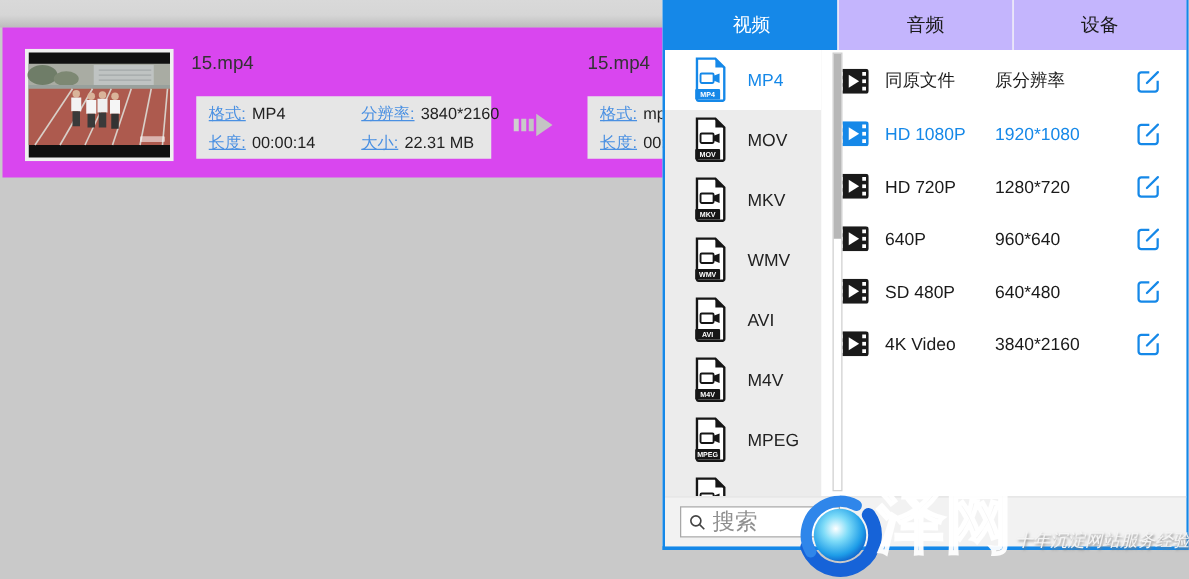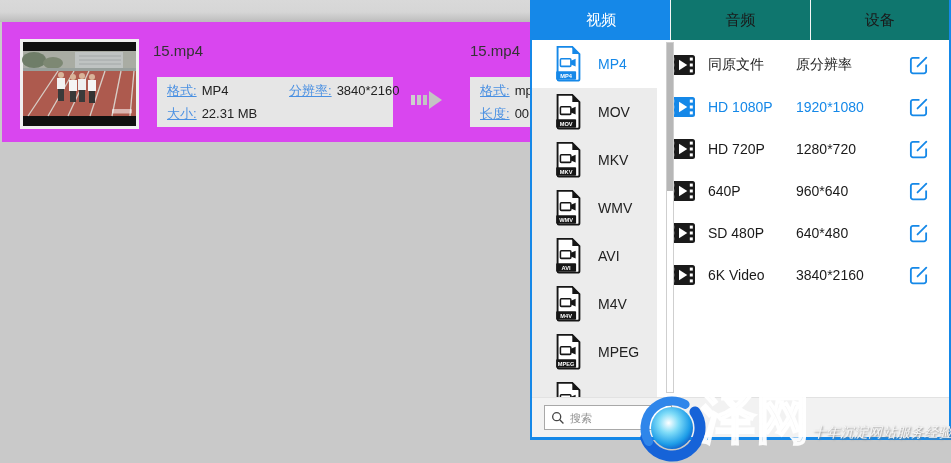--- a/index.html
+++ b/index.html
@@ -34,21 +34,21 @@
   .conv-arrow i:nth-child(3){ background:#c3c3c3; }
   .conv-arrow .tri { width:0; height:0; border-left:13px solid #c4c4c4;
     border-top:9px solid transparent; border-bottom:9px solid transparent; }
 
   
   .panel { position:absolute; left:530px; top:0; width:421px; height:440px;
     background:#fff; z-index:10;
     border-left:2px solid #1588e8; border-right:2px solid #1588e8; border-bottom:3px solid #1588e8; }
   .tabs { display:flex; height:40px; }
   .tab { flex:1; display:flex; align-items:center; justify-content:center;
-    font-size:15px; background:#0f766e; color:#1a1a1a; cursor:pointer; }
+    font-size:15px; background:#c4b5fd; color:#1a1a1a; cursor:pointer; }
   .tab + .tab { border-left:1px solid #f6f6f6; }
   .tab.active { background:#1588e8; color:#fff; }
 
   .panel-body { position:absolute; left:0; top:40px; right:0; height:357px; display:flex; }
   .fmt-col { position:relative; width:142px; background:#ececec; overflow:hidden; }
   .fmt-item { height:48px; display:flex; align-items:center; padding-left:22px; cursor:pointer; }
   .fmt-item .doc-icon { color:#161616; line-height:0; }
   .fmt-item .fmt-label { margin-left:15px; font-size:14px; color:#222; }
   .fmt-item.selected { background:#fff; }
   .fmt-item.selected .doc-icon { color:#1588e8; }
@@ -66,21 +66,21 @@
   .q-name { margin-left:13px; width:88px; font-size:14px; }
   .q-res { width:112px; font-size:14px; }
   .edit-icon { margin-left:auto; margin-right:20px; line-height:0; cursor:pointer; }
 
   .bottom-bar { position:absolute; left:0; right:0; top:397px; height:40px;
     background:#f2f2f2; border-top:1px solid #e2e2e2; }
   .search-box { position:absolute; left:12px; top:7px; width:128px; height:25px;
     background:#fff; border:1px solid #a8a8a8; display:flex; align-items:center; padding:0 6px; }
   .search-box svg { flex:none; margin-right:5px; }
   .search-box input { border:none; outline:none; background:transparent; width:100%;
-    font-size:11px; color:#b91c1c; font-family:inherit; }
+    font-size:18px; color:#b91c1c; font-family:inherit; }
   .search-box input::placeholder { color:#8f8f8f; }
   .confirm-btn { position:absolute; left:158px; top:8px; width:112px; height:25px;
     background:#1588e8; color:#fff; border:none; font-size:14px; font-family:inherit;
     text-align:center; cursor:pointer; }
 
   
   .watermark { position:absolute; left:0; top:0; width:951px; height:463px;
     z-index:50; pointer-events:none; }
   .wm-swirl { position:absolute; left:633px; top:388px; }
   .wm-logo-text { position:absolute; left:702px; top:391px; font-size:54px; font-weight:bold;
@@ -133,20 +133,21 @@
           <rect x="69" y="52" width="6" height="12" fill="#333"></rect>
       </g>
       <rect x="92" y="70" width="20" height="4.5" rx="1" fill="#ffffff" opacity="0.55"></rect>
     </svg>
   </div>
 
   <div class="file-title">15.mp4</div>
   <div class="info-box">
     <div class="pair"><span class="lbl">格式:</span><span class="val">MP4</span></div>
     <div class="pair"><span class="lbl">分辨率:</span><span class="val">3840*2160</span></div>
+    <div class="pair"><span class="lbl">长度:</span><span class="val">00:00:14</span></div>
     <div class="pair"><span class="lbl">大小:</span><span class="val">22.31 MB</span></div>
   </div>
 
   <div class="conv-arrow">
     <i></i>
       <i></i>
       <i></i>
       <span class="tri"></span>
   </div>
 
@@ -402,21 +403,21 @@
           <rect x="2.2" y="2.6" width="3" height="3"></rect>
                 <rect x="2.2" y="8.5" width="3" height="3"></rect>
                 <rect x="2.2" y="14.4" width="3" height="3"></rect>
           <rect x="20.8" y="2.6" width="3" height="3"></rect>
                 <rect x="20.8" y="8.5" width="3" height="3"></rect>
                 <rect x="20.8" y="14.4" width="3" height="3"></rect>
           <path d="M10 4.8 L18.3 10 L10 15.2 Z"></path>
         </g>
       </svg>
     </span>
-    <span class="q-name">6K Video</span>
+    <span class="q-name">4K Video</span>
     <span class="q-res">3840*2160</span>
     <span class="edit-icon">
       <svg viewBox="0 0 22 22" width="21" height="21" fill="none" stroke="#1588e8" stroke-width="1.9">
         <path d="M19 10 v7 a2.2 2.2 0 0 1 -2.2 2.2 H5.2 A2.2 2.2 0 0 1 3 17 V5.2 A2.2 2.2 0 0 1 5.2 3 H12"></path>
         <path d="M10 12 L19.2 2.8" stroke-linecap="round"></path>
       </svg>
     </span>
   </div>
       </div>
   </div>

